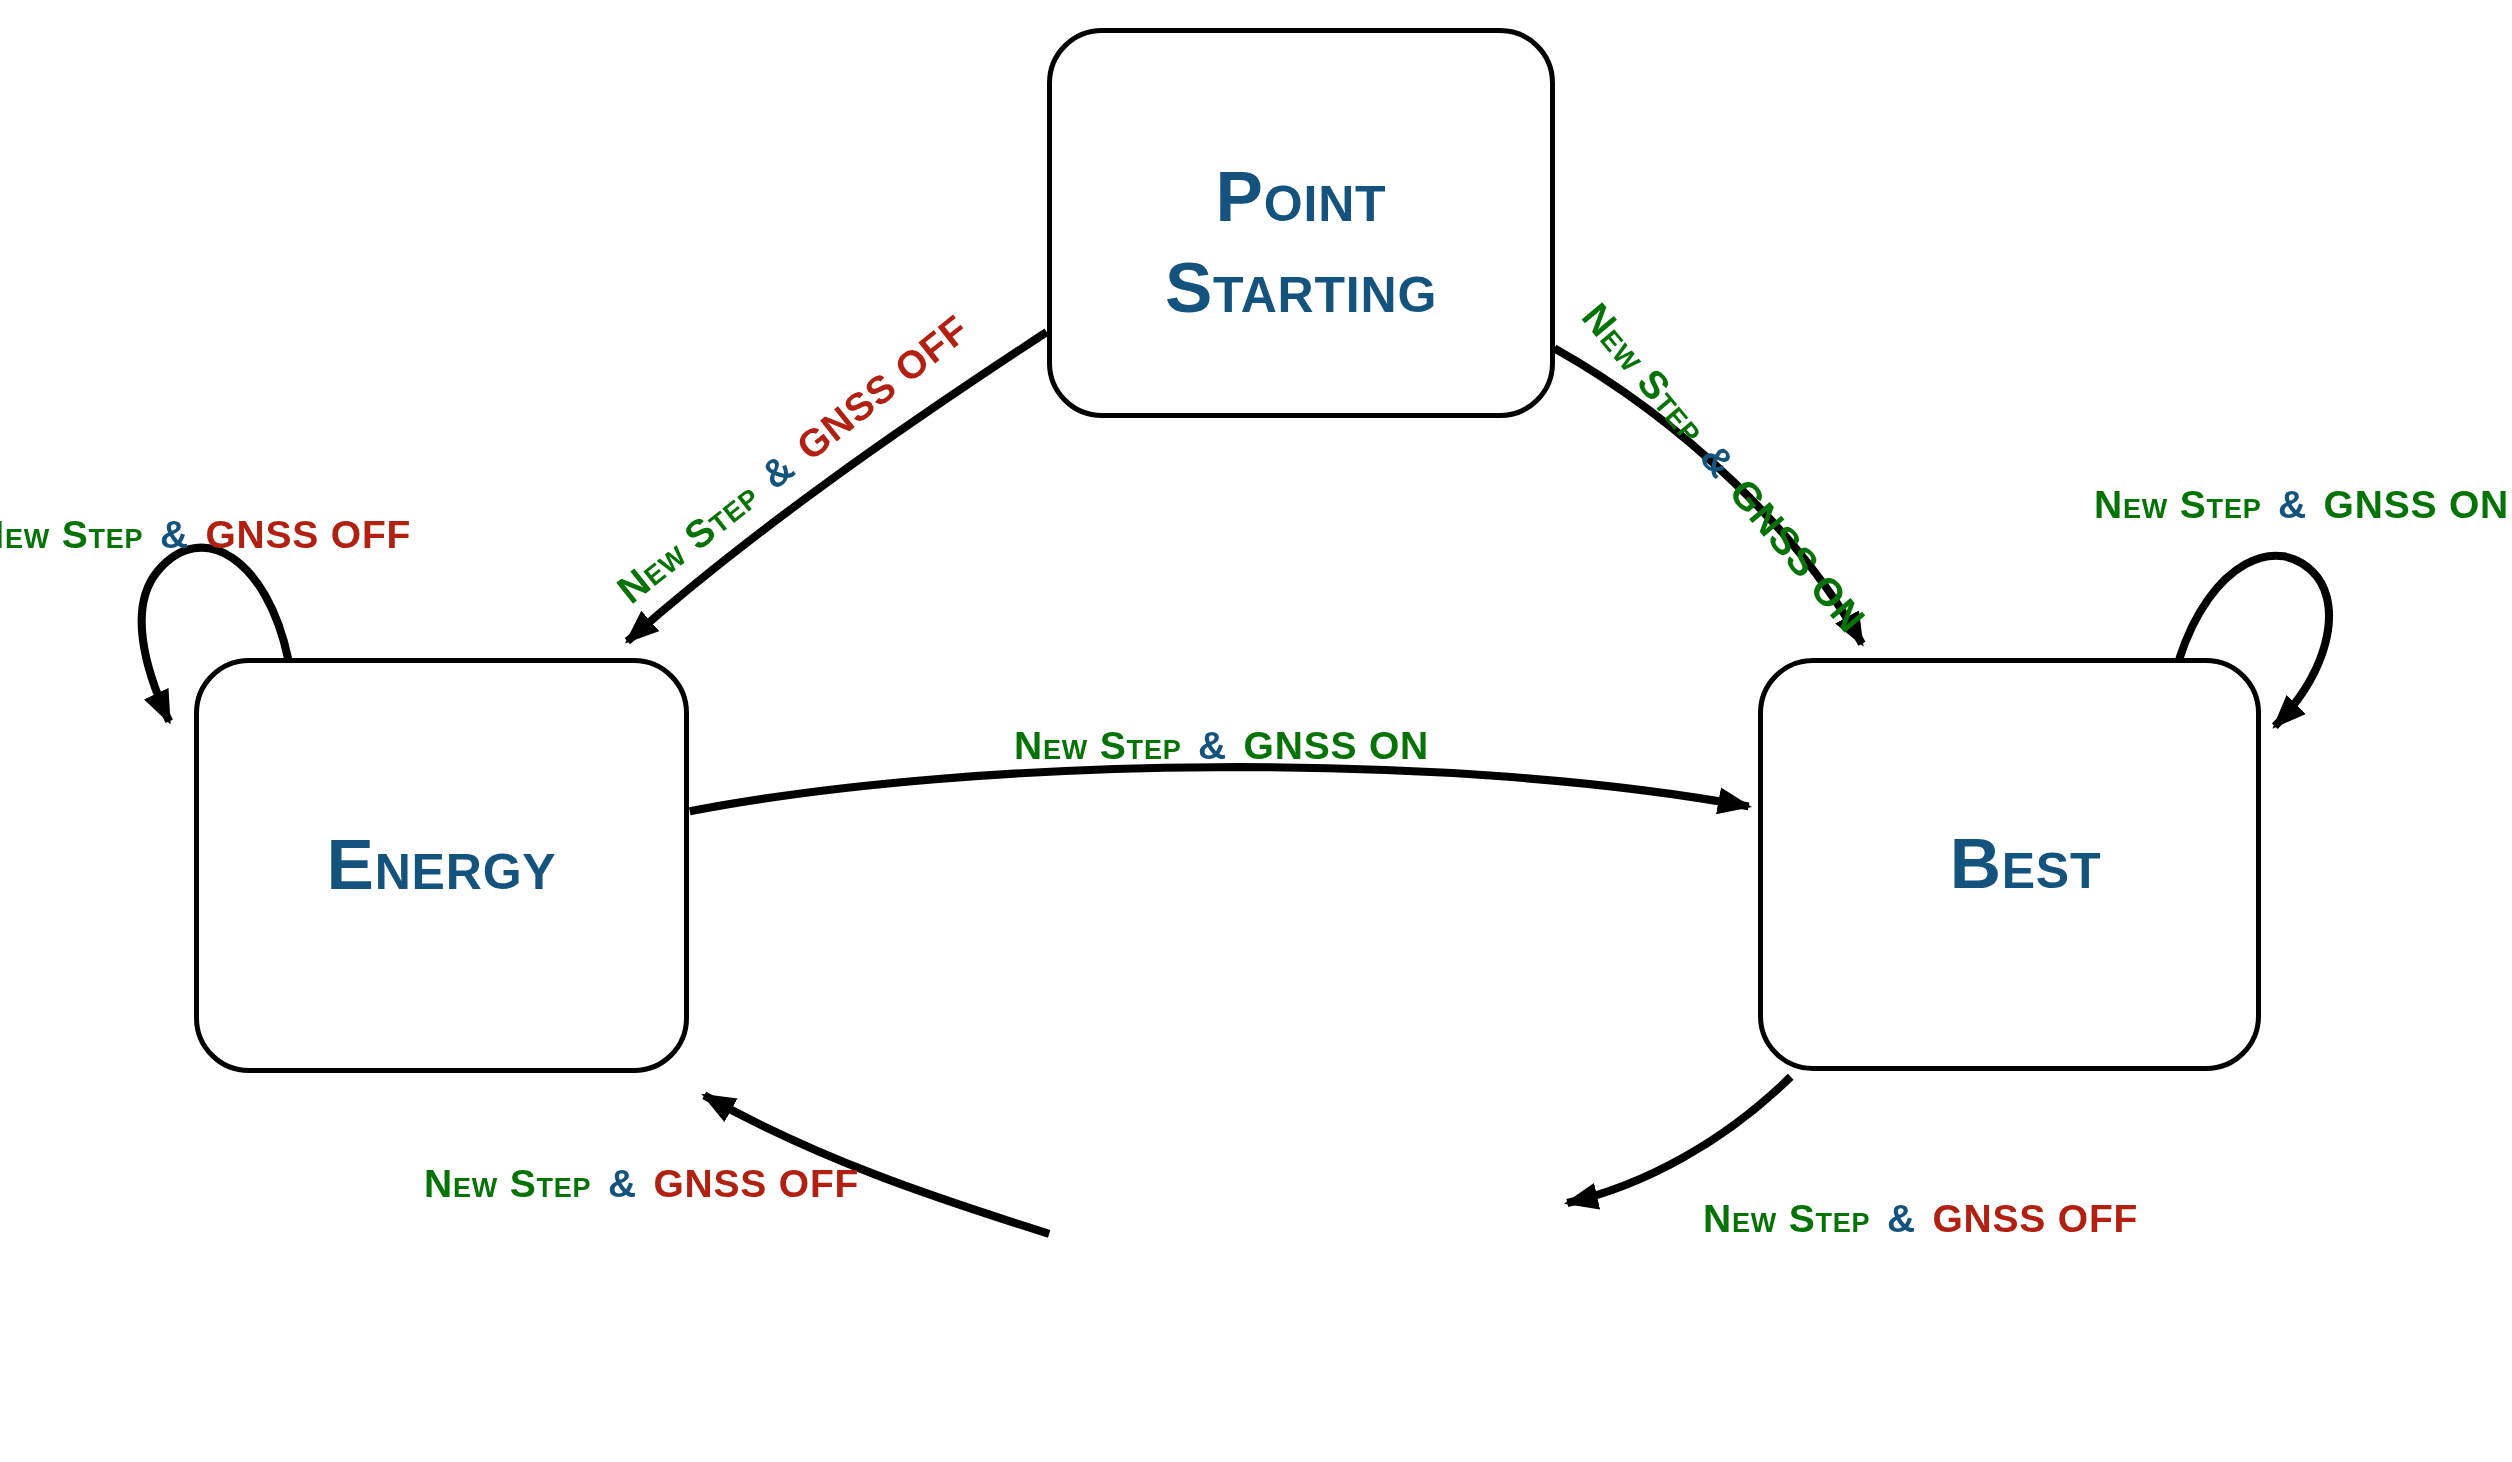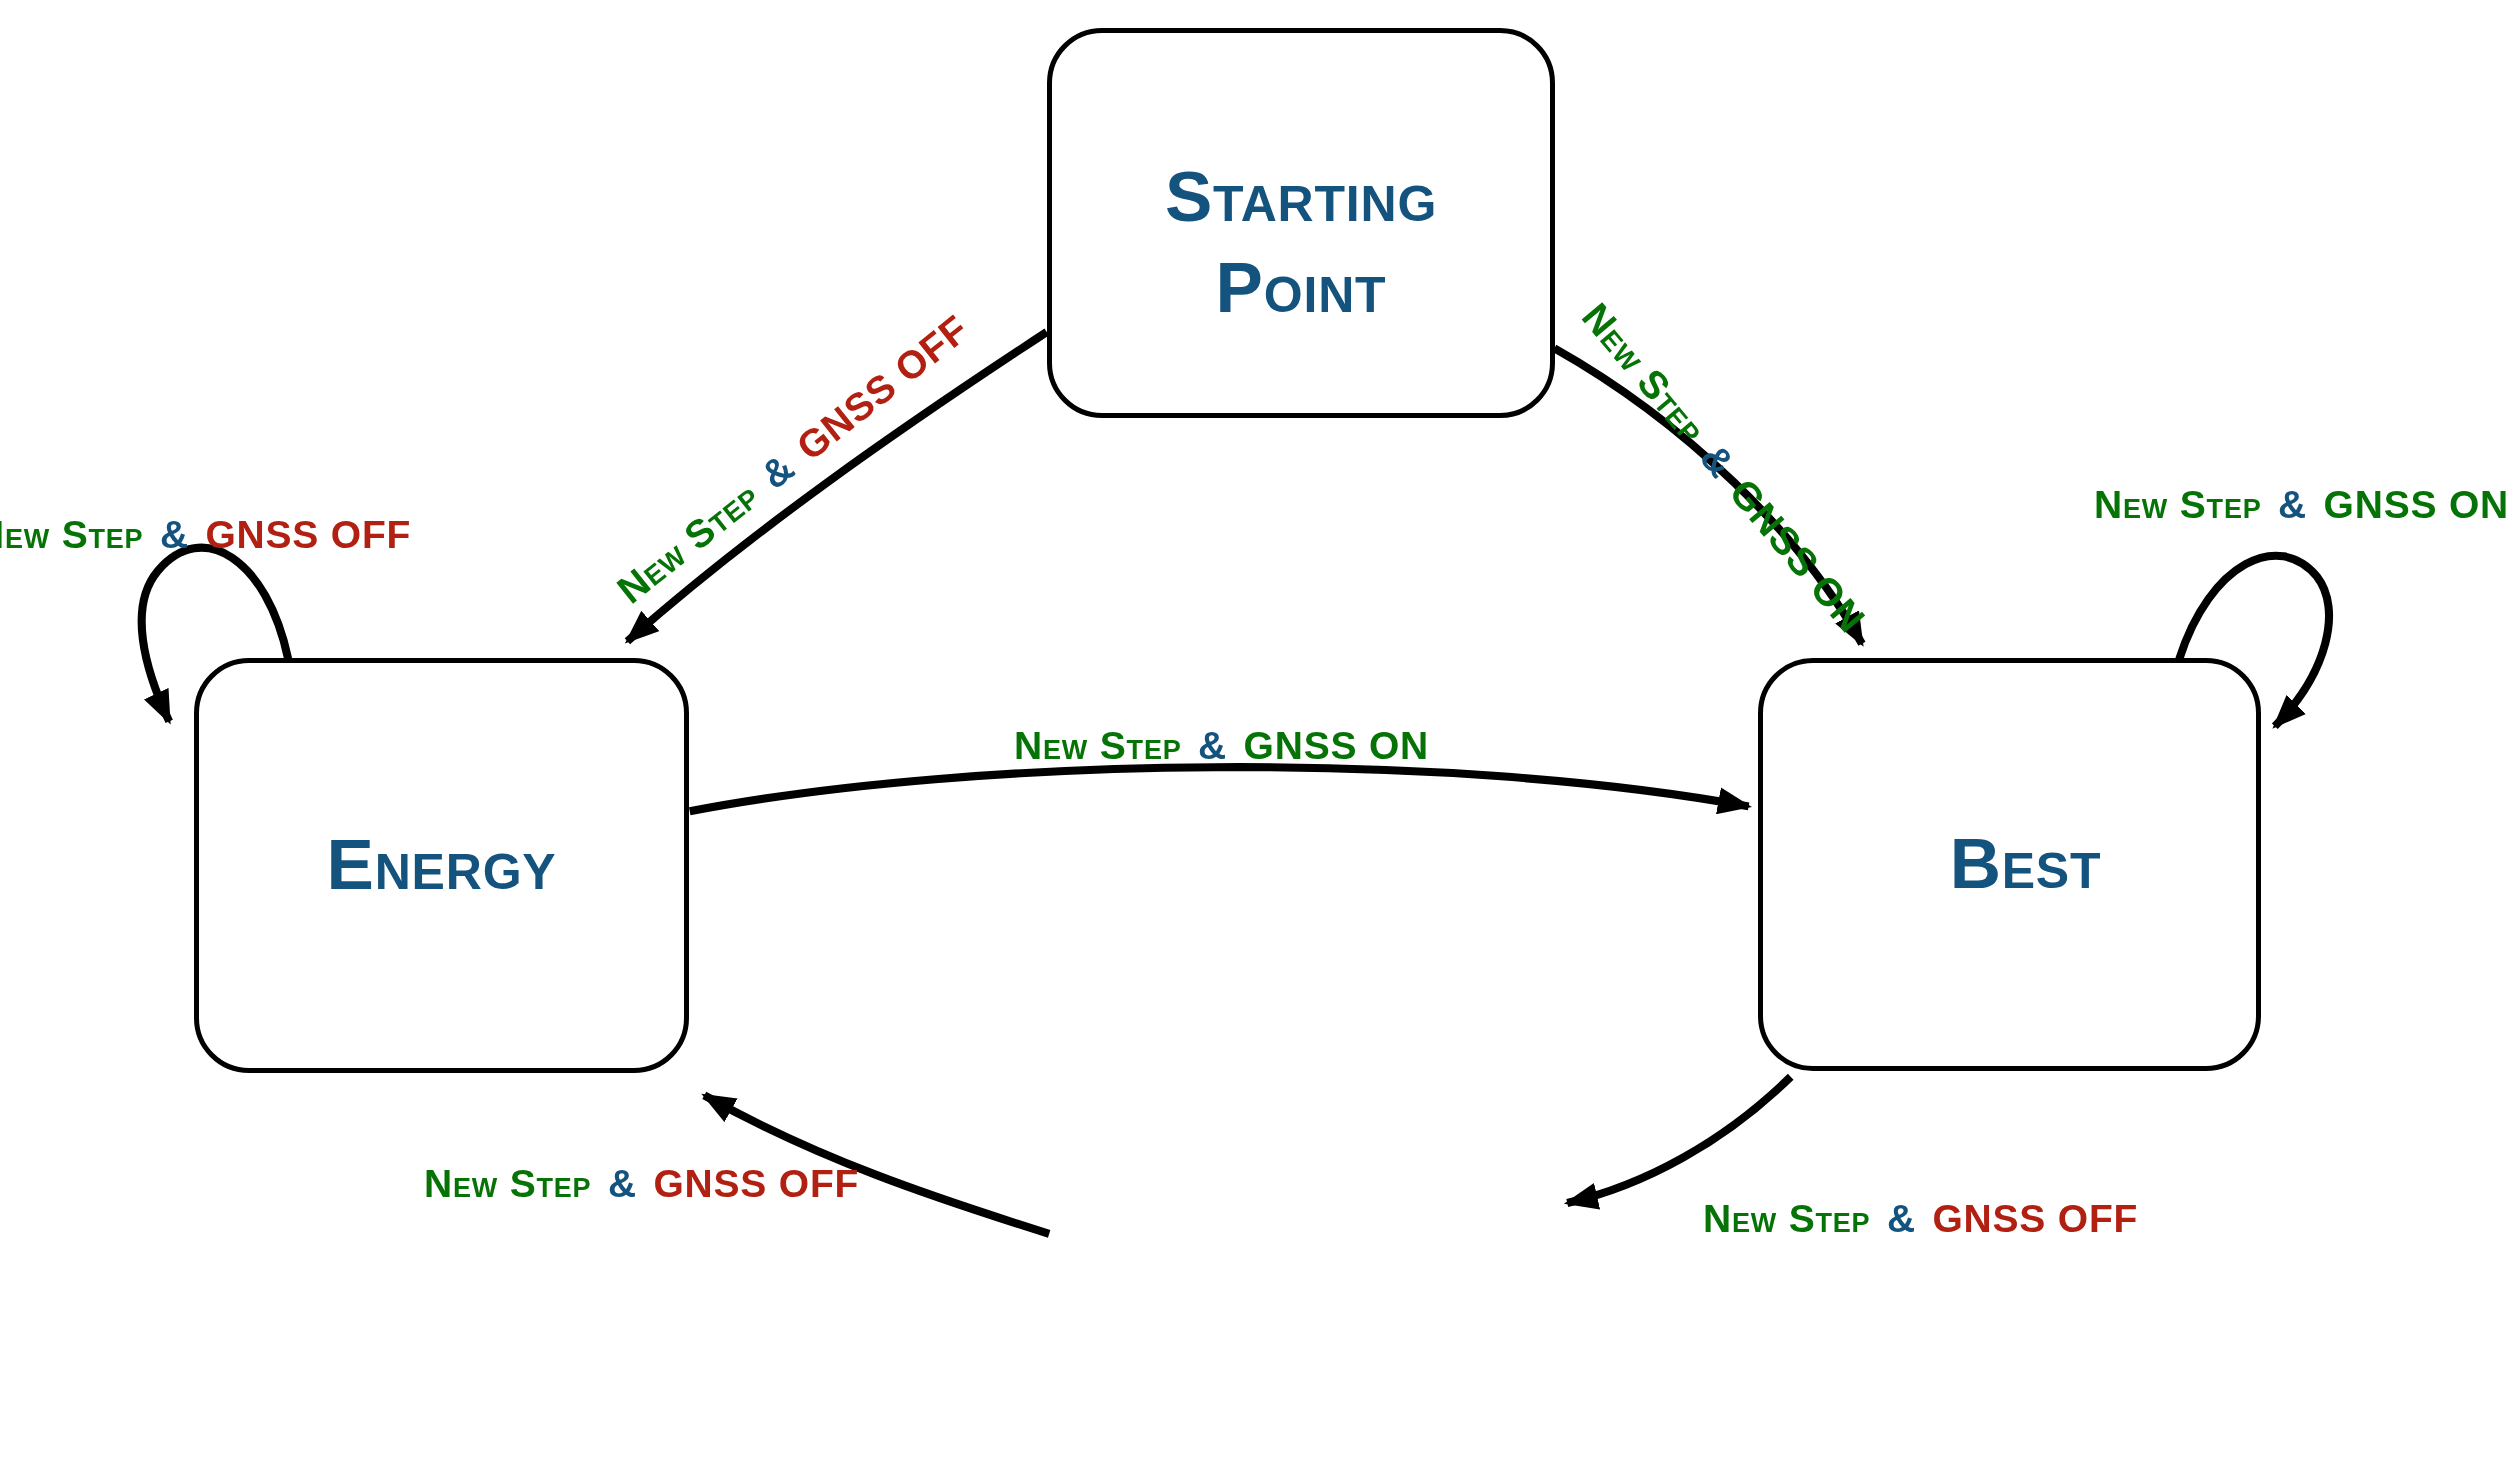--- a/index.html
+++ b/index.html
@@ -69,22 +69,22 @@
     <path class="edge" d="M 1293 410 C 1110 530 930 655 775 792" marker-end="url(#ah)"></path>
     <path class="edge" d="M 1920 430 C 2080 520 2225 660 2300 795" marker-end="url(#ah)"></path>
     <path class="edge" d="M 356 814 C 330 690 250 640 195 705 C 158 749 178 825 209 891" marker-end="url(#ah)"></path>
     <path class="edge" d="M 2692 814 C 2730 695 2815 655 2862 712 C 2893 752 2876 830 2810 897" marker-end="url(#ah)"></path>
     <path class="edge" d="M 852 1002 C 1210 933 1790 928 2160 996" marker-end="url(#ah)"></path>
     <path class="edge" d="M 2212 1330 C 2130 1410 2032 1464 1936 1486" marker-end="url(#ah)"></path>
     <path class="edge" d="M 1296 1524 C 1150 1478 1012 1432 870 1353" marker-end="url(#ah)"></path>
   </svg>
 
   <div class="state" style="left:1047px; top:28px; width:508px; height:390px; padding-top:40px;">
+    <div class="line">Point</div>
     <div class="line">Starting</div>
-    <div class="line">Point</div>
   </div>
 
   <div class="state" style="left:194px; top:658px; width:495px; height:415px;">
     <div class="line">Energy</div>
   </div>
 
   <div class="state" style="left:1758px; top:658px; width:503px; height:413px;padding-left:32px;">
     <div class="line">Best</div>
   </div>
 

